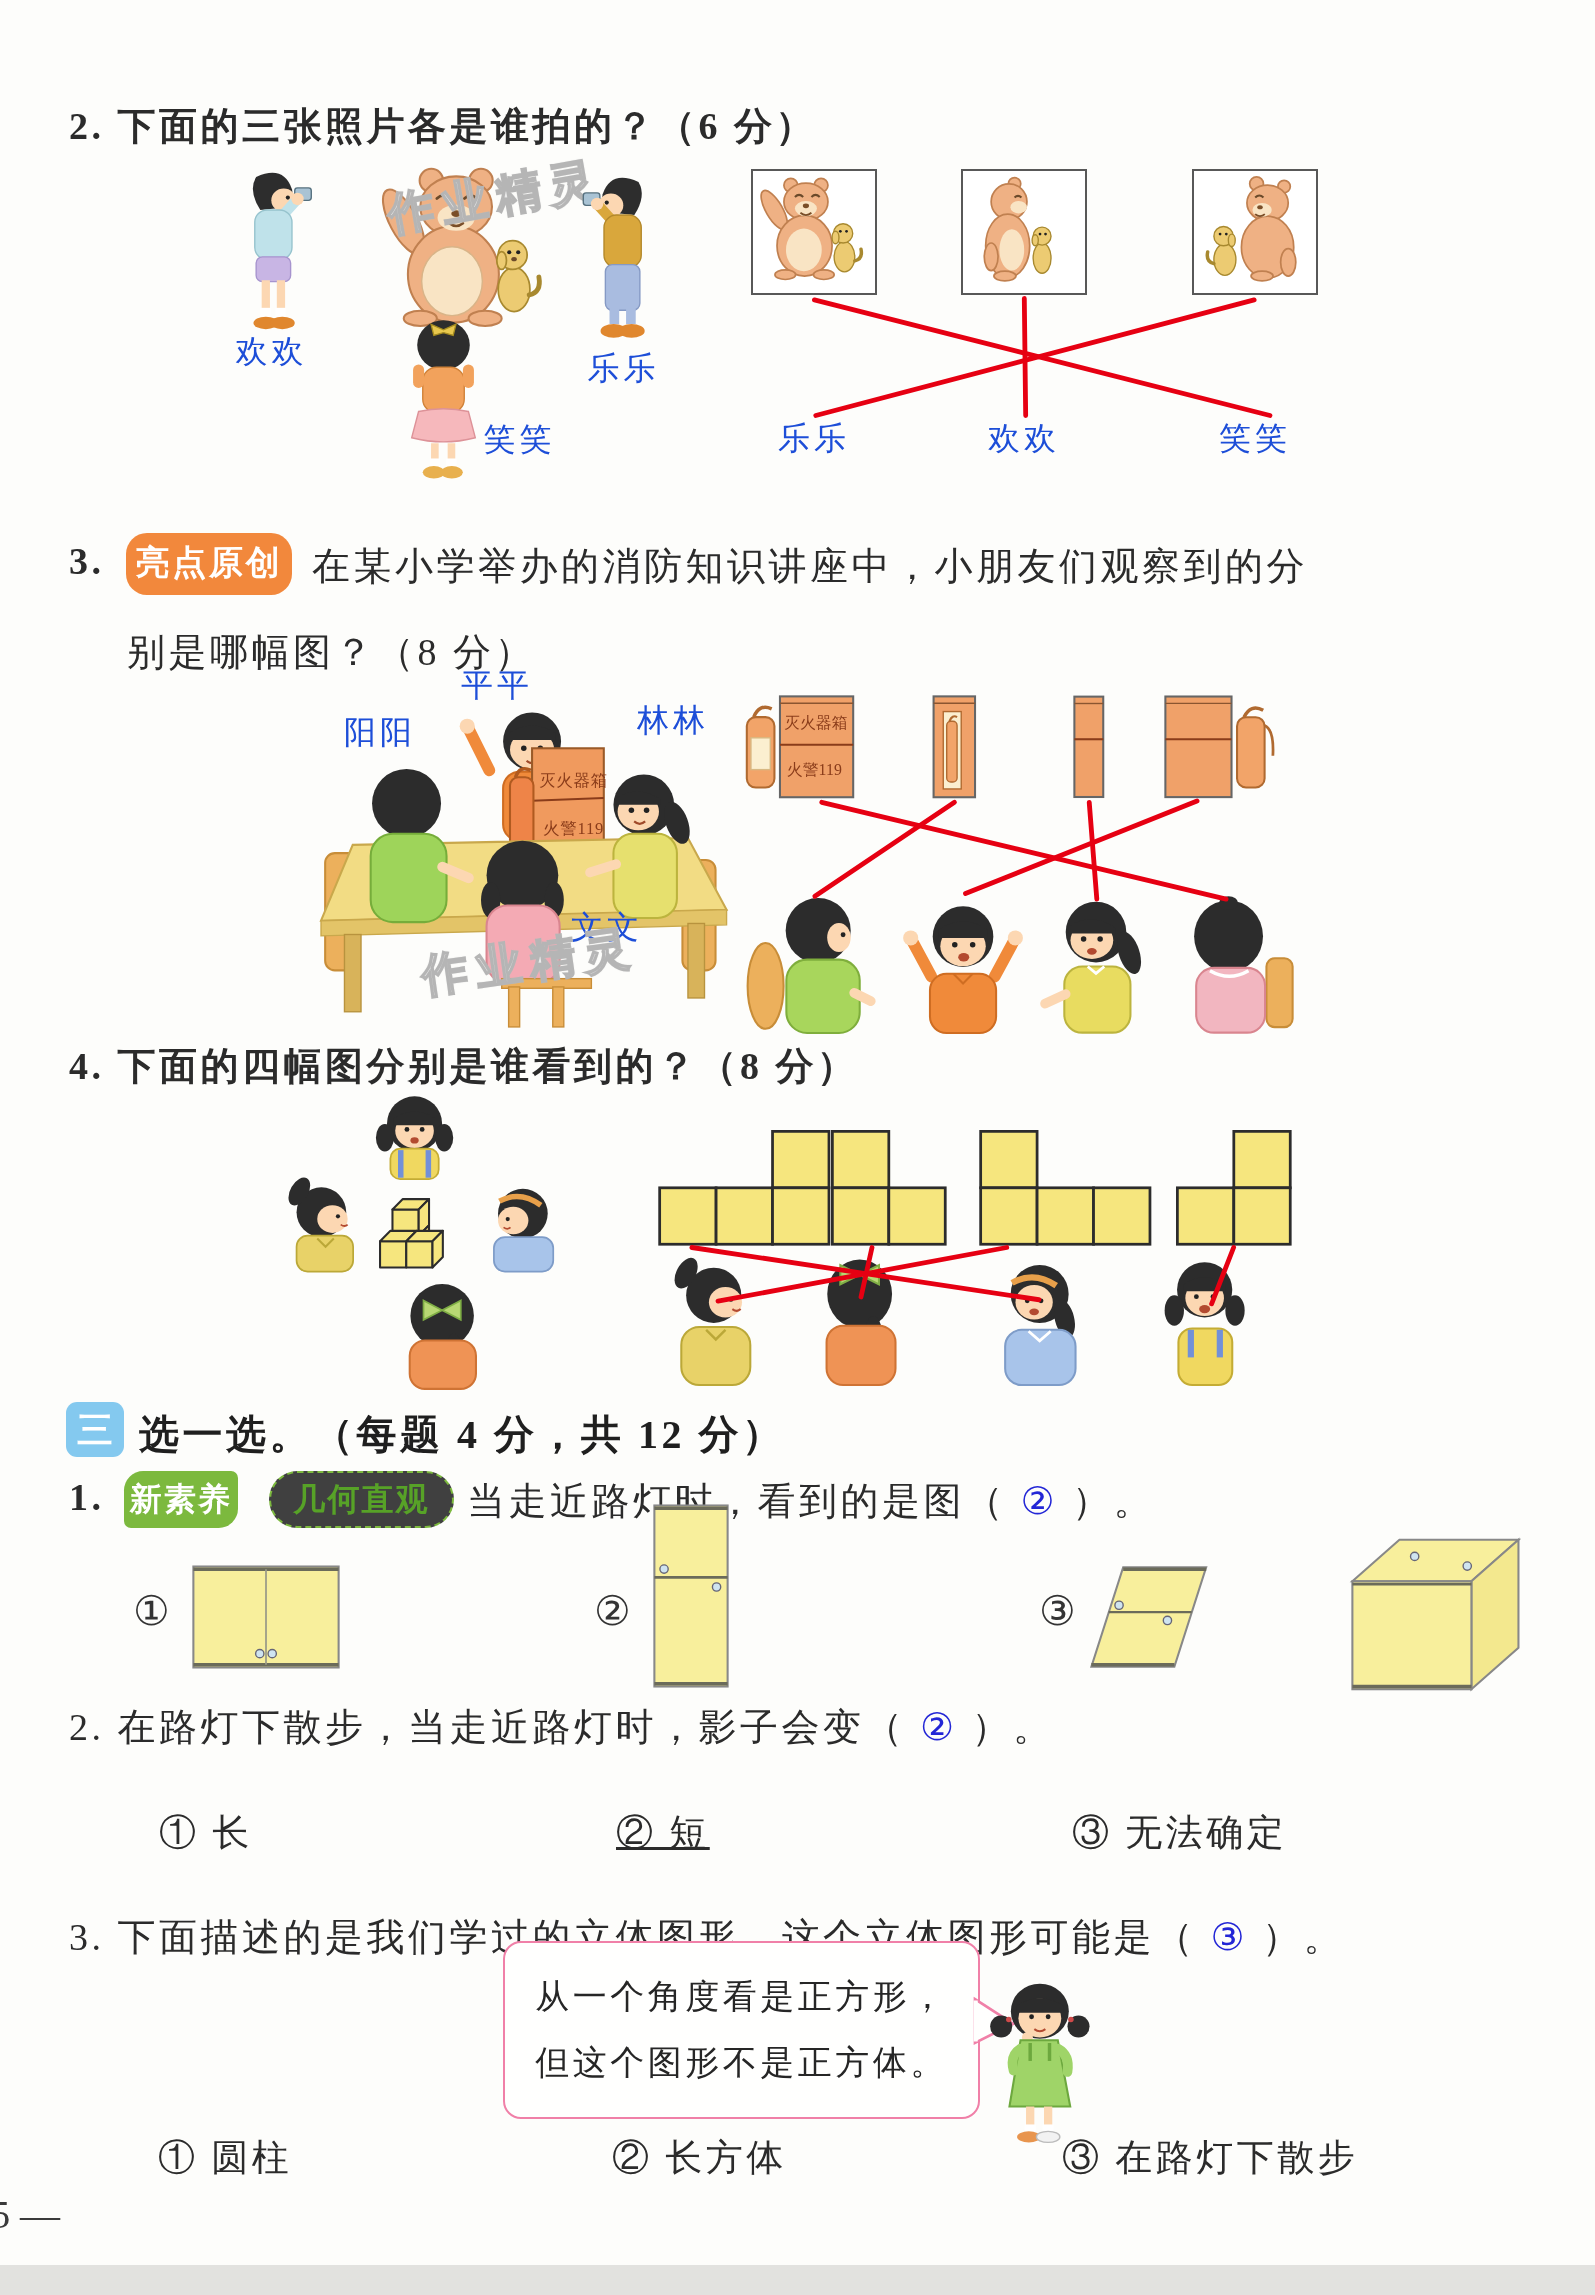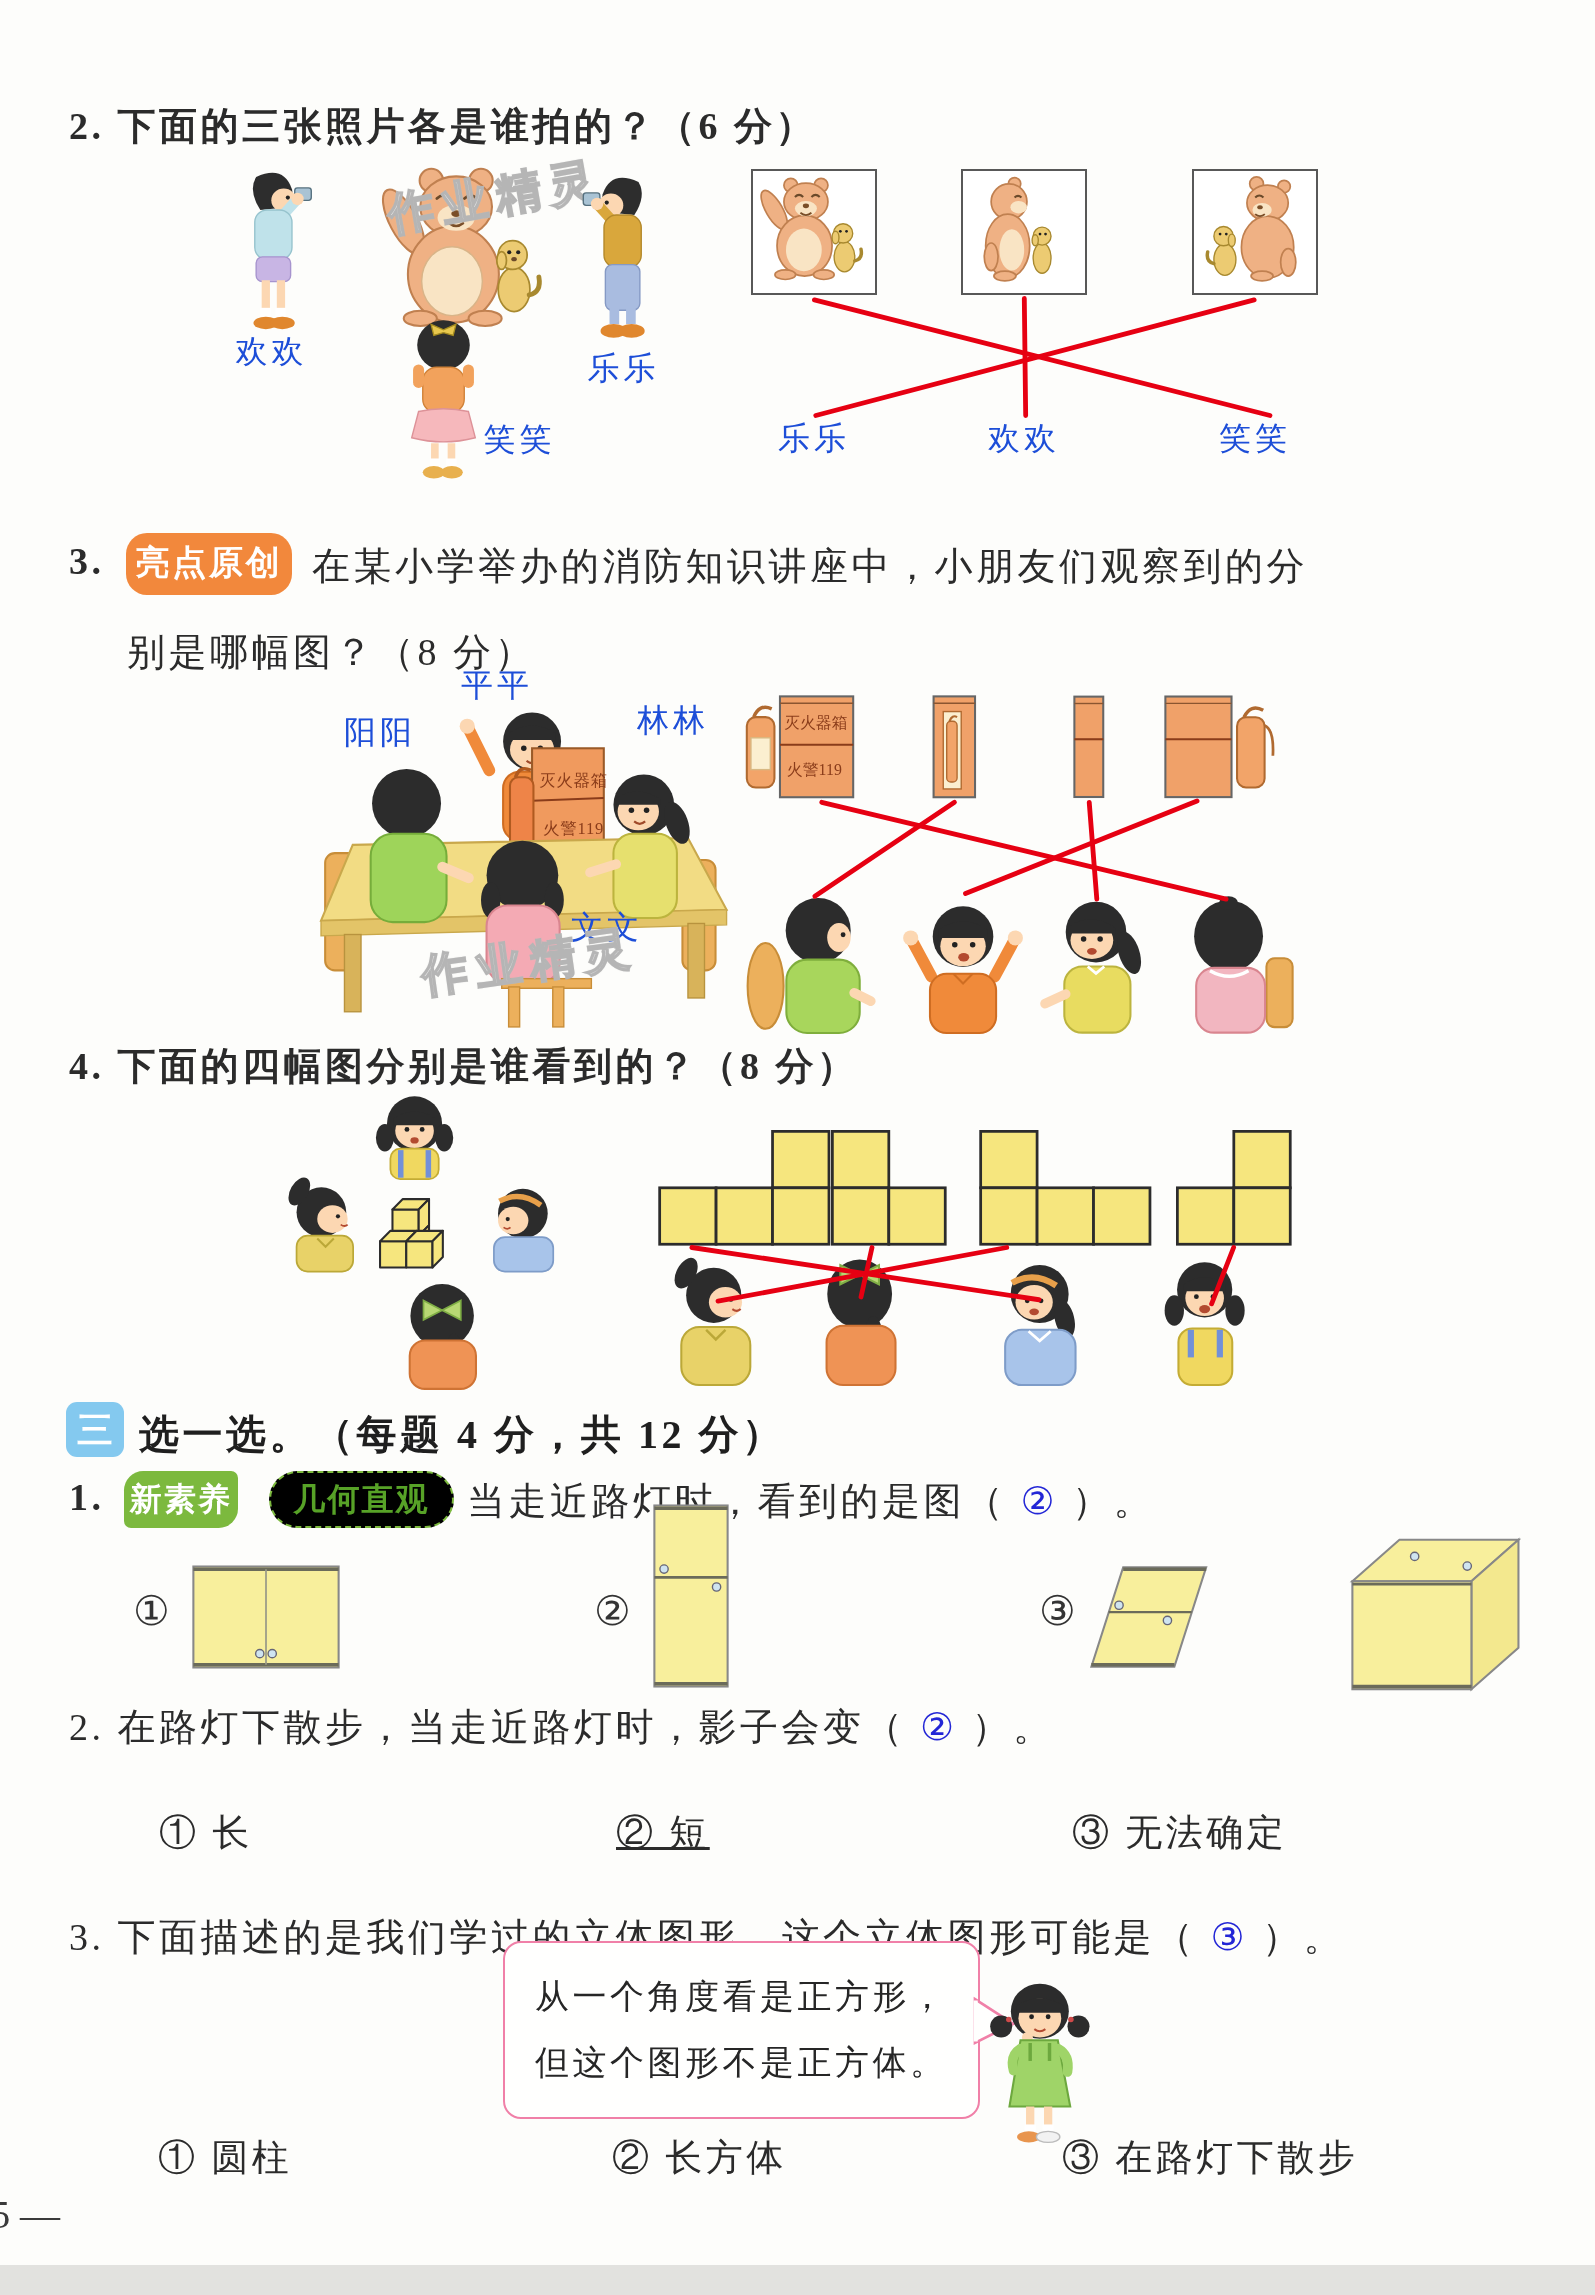--- a/index.html
+++ b/index.html
@@ -39,21 +39,21 @@
     border-radius: 11px; text-align: center; font-weight: 700;
     font-size: 36px; font-family: "Liberation Sans","DejaVu Sans",sans-serif;
   }
   .badge-green-solid {
     position: absolute; background: #7cb93e; color: #fff;
     border-radius: 19.3px 7px 19.3px 7px; text-align: center;
     font-size: 32px; letter-spacing: 2.1px; font-weight: 700;
     font-family: "Liberation Sans","DejaVu Sans",sans-serif;
   }
   .badge-green-dashed {
-    position: absolute; background: #000000; color: #57a227;
+    position: absolute; background: #404040; color: #57a227;
     border: 2.1px dashed #7cb93e; border-radius: 29px; text-align: center;
     font-size: 32px; letter-spacing: 2.1px; font-weight: 700;
     font-family: "Liberation Sans","DejaVu Sans",sans-serif;
   }
   .section-heading {
     position: absolute; font-size: 40px; letter-spacing: 3.5px;
     font-weight: 700; color: #1f1f1f; white-space: nowrap;
   }
   .fig-label { position: absolute; font-size: 41px; color: #333; }
   .wm {
@@ -62,20 +62,21 @@
     font-weight: 700; font-size: 46px; letter-spacing: 8.3px;
     color: rgba(255,255,255,0.6);
     -webkit-text-stroke: 1.7px #b5b5b5;
     text-shadow: 0 0 2.1px #c8c8c8, 0 0 0.7px #bdbdbd;
     white-space: nowrap; pointer-events: none;
   }
   .bubble {
     position: absolute; background: #fffffe;
     border: 2.8px solid #f080a8; border-radius: 18px;
     padding: 21px 30px;
+    text-align: center;
   }
   .bubble div { font-size: 34px; letter-spacing: 3.5px; line-height: 66px; color:#262626; white-space: nowrap; }
   .footer-band { position: absolute; left:0; top:2265px; width:1595px; height:30px; background:#e2e2df; }
   .page-num { position:absolute; font-size:40px; color:#3a3a3a; letter-spacing:9.7px; white-space:nowrap; }
   svg { position:absolute; overflow:visible; }
   .redlines line { stroke:#e60012; stroke-width:7; stroke-linecap:round; }
 </style>
 </head>
 <body>
 

